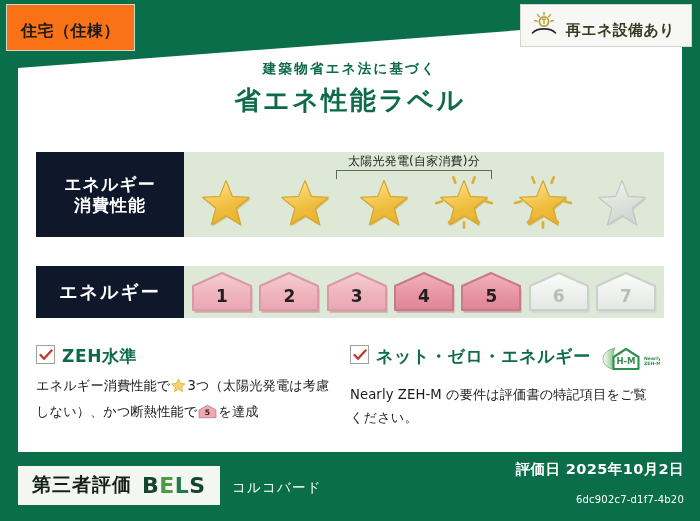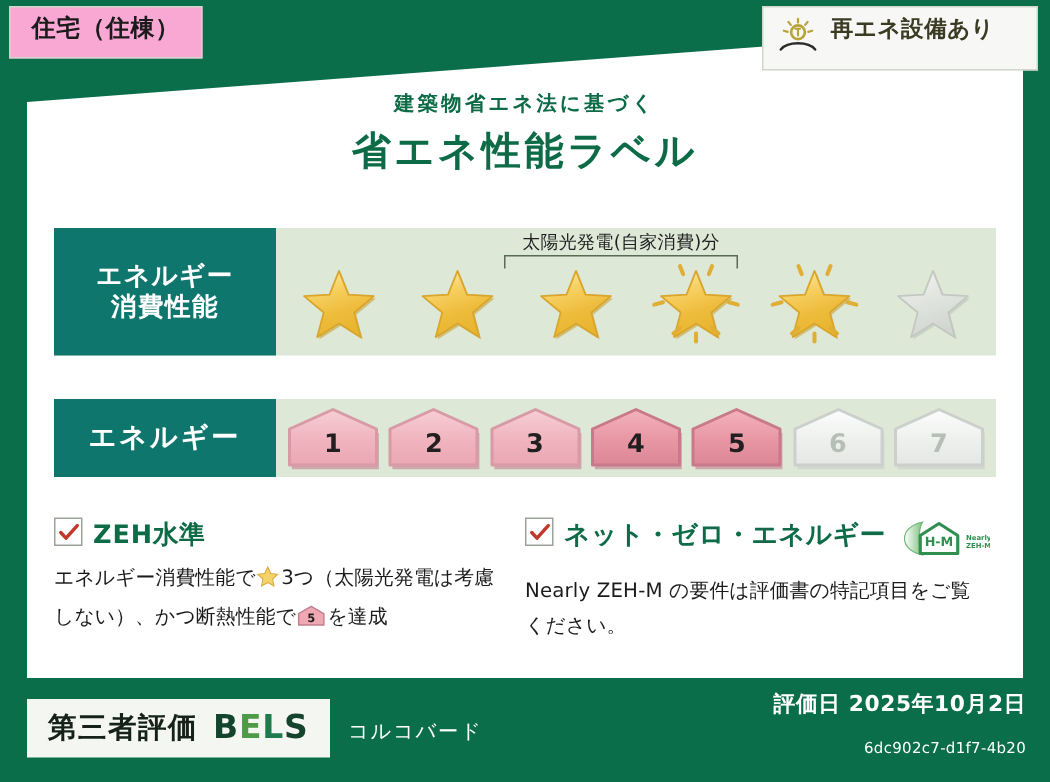--- a/index.html
+++ b/index.html
@@ -22,39 +22,39 @@
     left: 18px; top: 18px;
     width: 664px; height: 434px;
     background: #ffffff;
     clip-path: polygon(0 50px, 0 100%, 100% 100%, 100% 0);
   }
 
   
   .type-badge {
     position: absolute;
     left: 6px; top: 4px;
-    background: #f9a8d4;
+    background: #f97316;
     border: 1px solid #cfd6cc;
-    padding: 4px 14px 8px 14px;
+    padding: 16px 14px 8px 14px;
     color: #1b1b1b;
     font-size: 16px;
     font-weight: bold;
     letter-spacing: 0.5px;
     z-index: 5;
     white-space: nowrap;
   }
 
   
   .renew-badge {
     position: absolute;
     right: 8px; top: 4px;
     background: #f7f8f5;
     border: 1px solid #cfd6cc;
-    padding: 5px 28px 6px 8px;
-    display: flex; align-items: flex-start; gap: 7px;
+    padding: 5px 16px 6px 8px;
+    display: flex; align-items: flex-end; gap: 7px;
     z-index: 5;
     white-space: nowrap;
   }
   .renew-badge .rb-text {
     color: #3b3a23;
     font-size: 15px;
     font-weight: bold;
     letter-spacing: 0.4px;
   }
 
@@ -83,21 +83,21 @@
   .perf-row {
     position: absolute;
     display: flex;
     align-items: stretch;
     background: #dde8d7;
   }
   #row-energy { left: 36px; top: 152px; width: 628px; height: 85px; }
   #row-insul  { left: 36px; top: 266px; width: 628px; height: 52px; }
 
   .perf-label {
-    background: #0f766e;
+    background: #0f172a;
     color: #ffffff;
     font-weight: bold;
     display: flex; flex-direction: column;
     align-items: center; justify-content: center;
     line-height: 1.22;
     flex: 0 0 auto;
   }
   #row-energy .perf-label { width: 148px; font-size: 17px; letter-spacing: 1px; }
   #row-insul  .perf-label { width: 148px; font-size: 18px; letter-spacing: 2px; }
 

